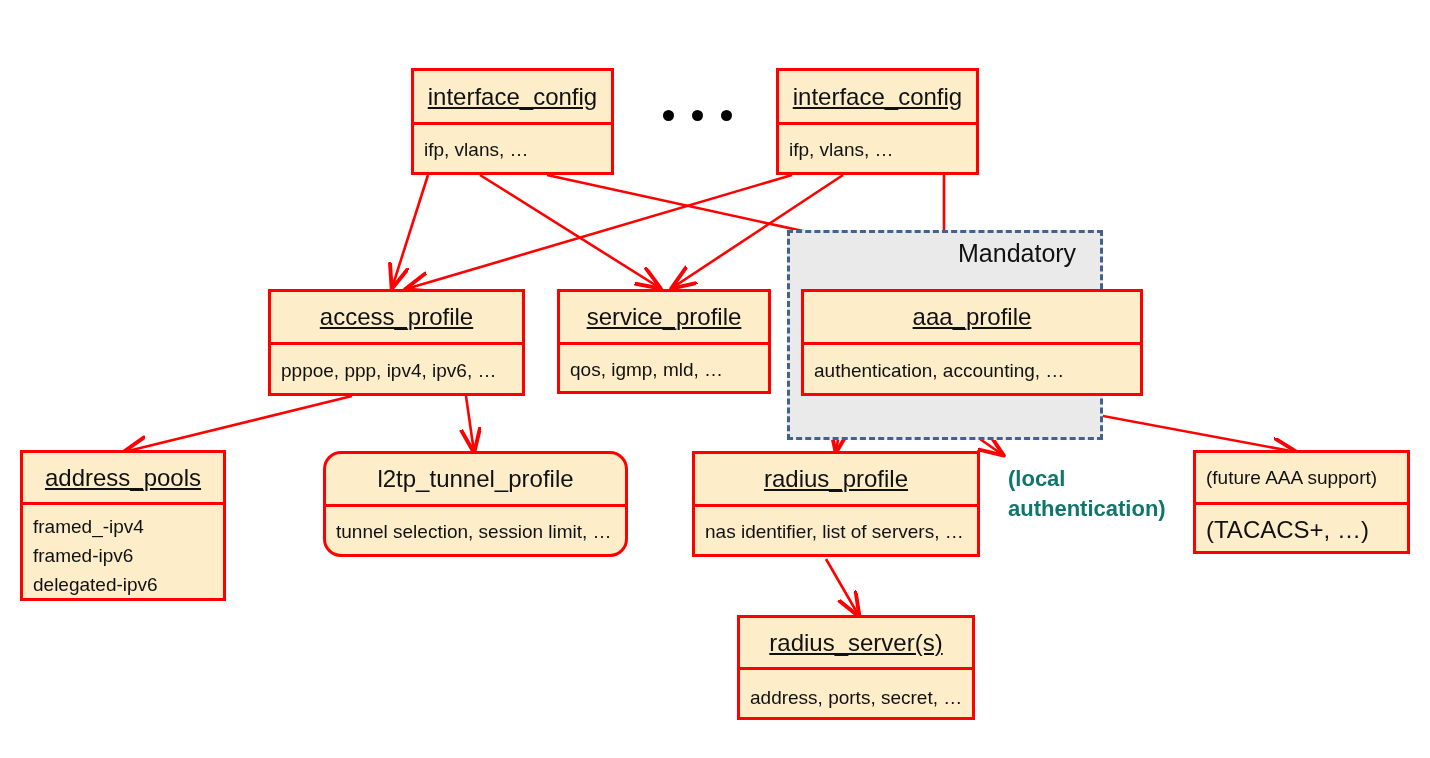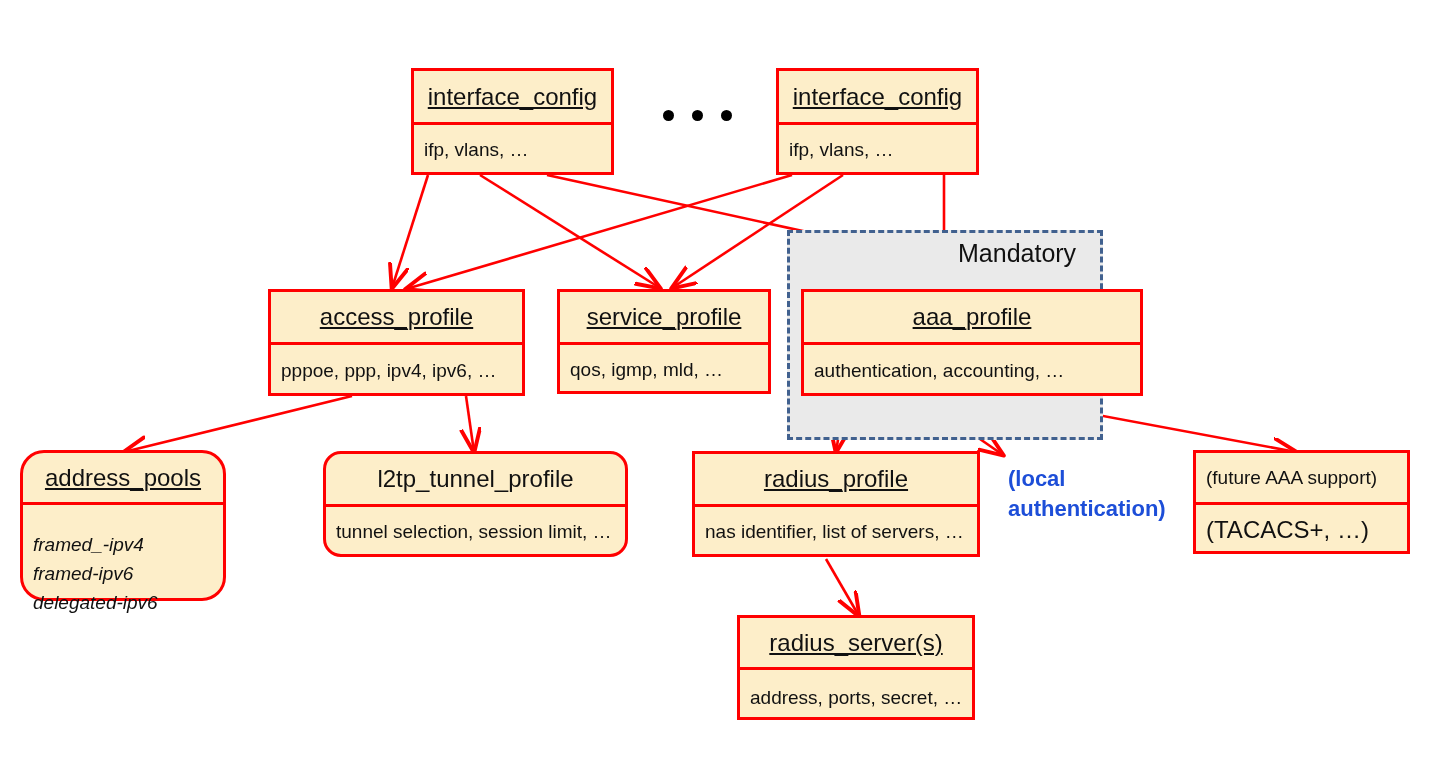--- a/index.html
+++ b/index.html
@@ -46,23 +46,22 @@
     box-sizing:border-box;
     display:flex;
     align-items:center;
     padding-left:10px;
     font-size:19px;
     color:#111;
     white-space:nowrap;
   }
   .node .body.multi{
     display:block;
-    padding-top:25px;
+    padding-top:7px;
     line-height:29px;
-    font-style:italic;
   }
   .node .body.plain{
     font-size:24px;
   }
   .node .hdr.plain{
     justify-content:flex-start;
     padding-left:10px;
     font-size:19px;
   }
 
@@ -78,21 +77,21 @@
     width:11px;height:11px;
     background:#000;
     border-radius:50%;
   }
 
   .free-text{
     position:absolute;
     z-index:4;
     font-size:22px;
     font-weight:bold;
-    color:#1d4ed8;
+    color:#0f766e;
     line-height:30px;
     white-space:nowrap;
   }
 </style>
 </head>
 <body>
 
 <div id="canvas">
 
   <div class="mandatory-zone" style="left:787px;top:230px;width:316px;height:210px;"></div>
@@ -169,21 +168,21 @@
 
   <div class="node" style="left:801px;top:289px;width:342px;height:107px;">
     <div class="hdr underline" style="height:53px;">
       <span>aaa_profile</span>
     </div>
     <div class="body" style="height:51px;">
       <span>authentication, accounting, …</span>
     </div>
   </div>
 
-  <div class="node" style="left:20px;top:450px;width:206px;height:151px;border-radius:24px;">
+  <div class="node" style="left:20px;top:450px;width:206px;height:151px;">
     <div class="hdr underline" style="height:52px;">
       <span>address_pools</span>
     </div>
     <div class="body multi" style="height:96px;">
       <div>framed_-ipv4</div>
       <div>framed-ipv6</div>
       <div>delegated-ipv6</div>
     </div>
   </div>
 

